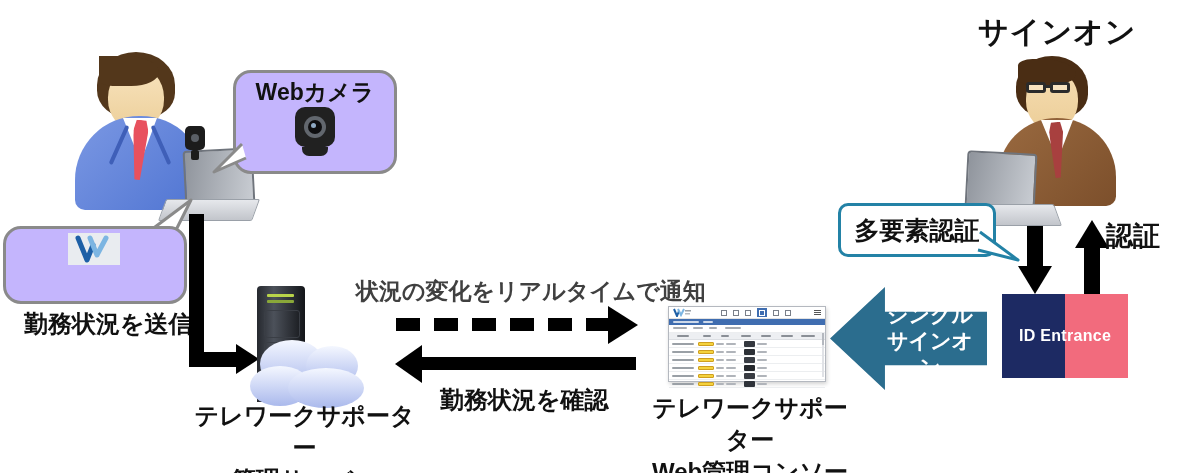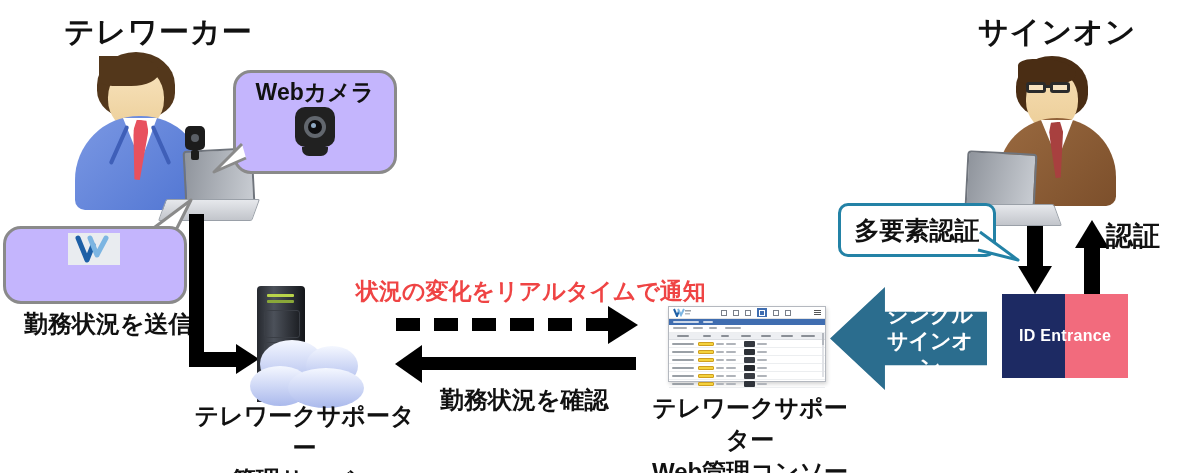--- a/index.html
+++ b/index.html
@@ -70,29 +70,28 @@
   .pr{left:998px;top:56px;width:118px;height:150px;}
   .pr-hair{position:absolute;left:18px;top:0;width:72px;height:62px;background:#4a2d14;border-radius:52% 52% 40% 44%;}
   .pr-face{position:absolute;left:28px;top:14px;width:52px;height:60px;background:linear-gradient(#f6ddb2,#ecce98);border-radius:48%;}
   .pr-fringe{position:absolute;left:20px;top:3px;width:58px;height:26px;background:#4a2d14;border-radius:30% 70% 50% 30%;}
   .pr-glass{position:absolute;top:26px;width:20px;height:11px;border:3px solid #2b2b2b;border-radius:3px;background:rgba(255,255,255,.25);box-sizing:border-box;}
   .pr-body{position:absolute;left:0;top:62px;width:118px;height:88px;background:linear-gradient(135deg,#9a6a40,#7c4f2b);border-radius:60px 60px 10px 10px;}
   .pr-shirt{position:absolute;left:43px;top:64px;width:32px;height:40px;background:#fff;clip-path:polygon(0 0,100% 0,52% 100%);}
   .pr-tie{position:absolute;left:52px;top:66px;width:14px;height:56px;background:#a8403f;clip-path:polygon(18% 0,82% 0,100% 18%,66% 100%,30% 100%,0 18%);transform:rotate(-3deg);}
 
   .label-24{font-size:24px;font-weight:600;color:#111;}
-  .label-23{font-size:23px;font-weight:600;color:#ef4444;}
+  .label-23{font-size:23px;font-weight:600;color:#404040;}
   .center{text-align:center;}
 </style>
 </head>
 <body>
 
 <div id="canvas">
 
-  <div class="abs title" style="left:64px;top:12px;">テレワーカー</div>
   <div class="abs title" style="left:978px;top:12px;">サインオン</div>
 
   <div class="abs pl">
     <div class="pl-hair"></div>
     <div class="pl-face"></div>
     <div class="pl-fringe"></div>
     <div class="pl-body"></div>
     <div class="pl-shirt"></div>
     <div class="pl-lapl" style="left:42px;top:72px;transform:rotate(24deg);"></div>
     <div class="pl-lapl" style="left:84px;top:72px;transform:rotate(-24deg);"></div>

